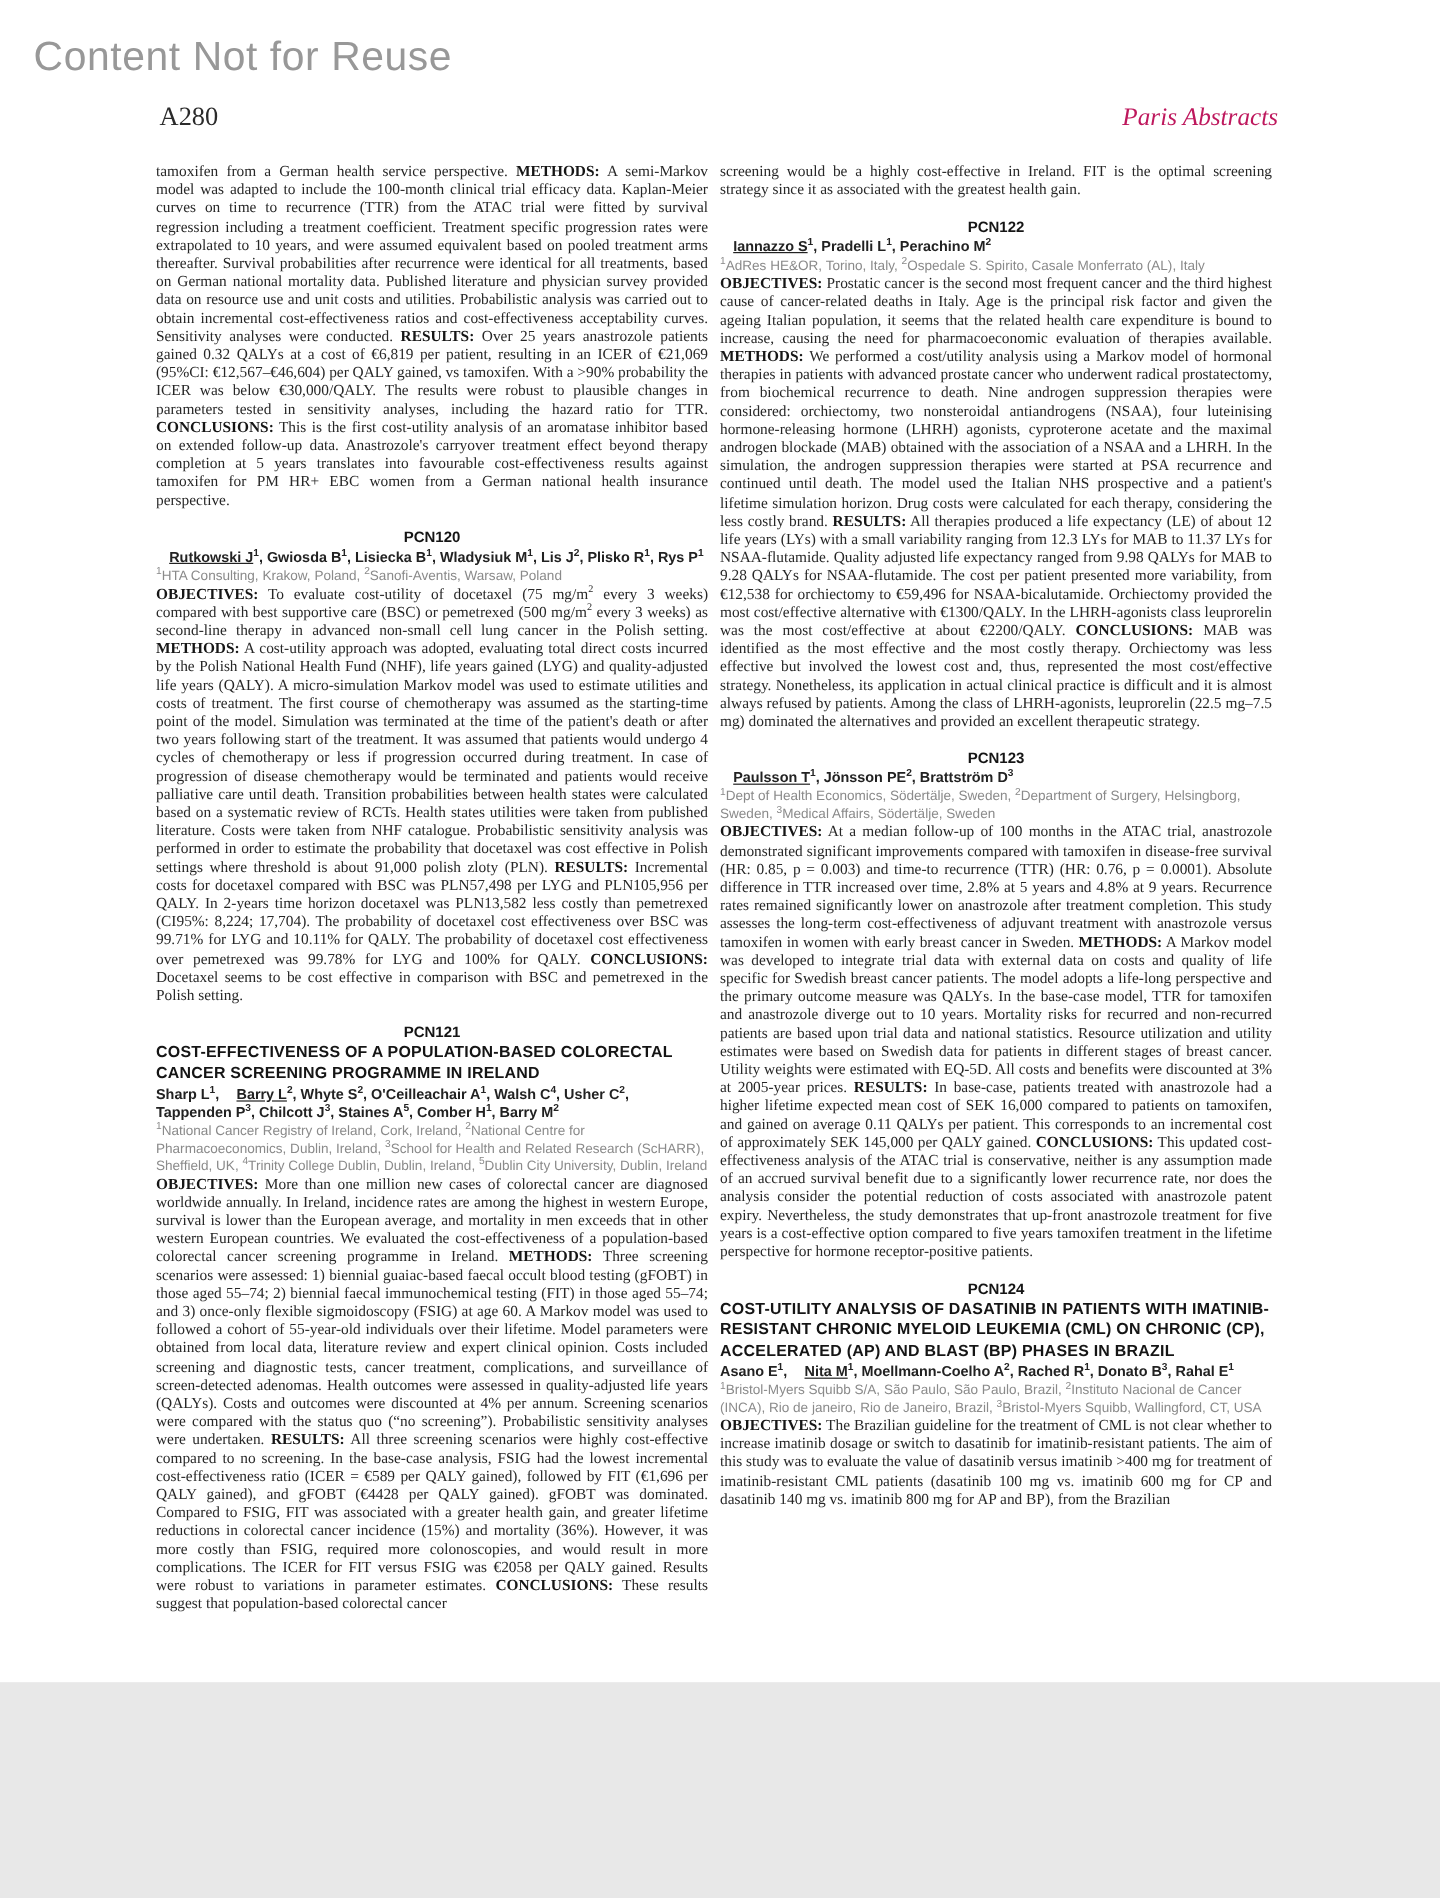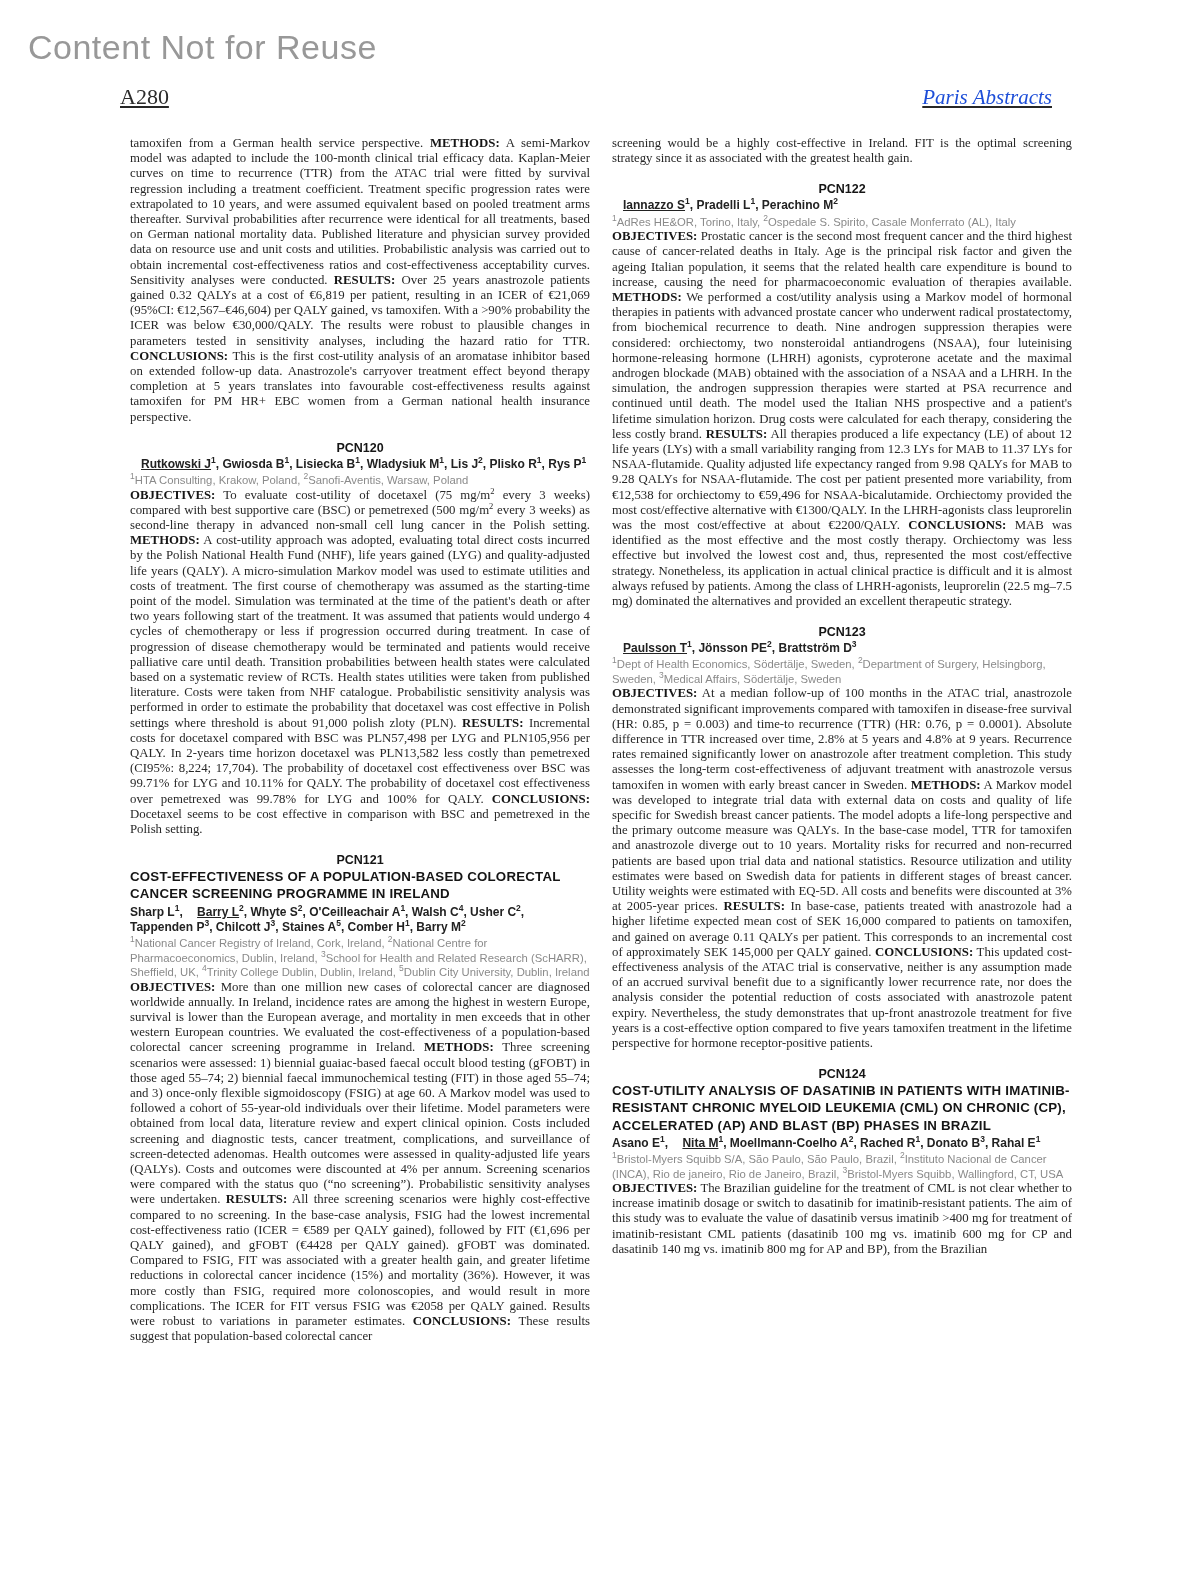--- a/index.html
+++ b/index.html
@@ -1,24 +1,24 @@
 <!DOCTYPE html>
 <html><head>
 <meta charset="utf-8">
 <style>
   html,body{margin:0;padding:0;background:#e8e8e8;}
-  .page{position:relative;width:1200px;height:1582px;background:#ffffff;overflow:hidden;
+  .page{position:relative;width:1200px;height:1402px;background:#ffffff;overflow:hidden;
         font-family:"Liberation Serif", serif;color:#272727;margin:0 auto;}
   .watermark{position:absolute;left:28px;top:28px;font-family:"Liberation Sans",sans-serif;
         font-size:34px;font-weight:400;color:#989898;letter-spacing:0.5px;}
-  .pagehead{position:absolute;top:84px;left:120px;width:932px;display:flex;
-        justify-content:space-between;align-items:baseline;text-decoration:underline;}
+  .pagehead{position:absolute;top:84px;left:133px;width:932px;display:flex;
+        justify-content:space-between;align-items:baseline;}
   .page-number{font-size:22px;color:#2b2b2b;}
-  .running-title{font-size:21px;font-style:italic;color:#1d4ed8;}
-  .columns{position:absolute;top:136px;left:130px;display:flex;gap:22px;}
+  .running-title{font-size:21px;font-style:italic;color:#be185d;}
+  .columns{position:absolute;top:136px;left:130px;display:flex;gap:10px;}
   .col{width:460px;}
   p.body{font-size:12.8px;line-height:15.2px;text-align:justify;margin:0;
         -webkit-hyphens:auto;hyphens:auto;}
   .abstract{margin-top:16px;}
   .abs-id{text-align:center;font-family:"Liberation Sans",sans-serif;font-weight:bold;
         font-size:12.5px;color:#151515;margin:0 0 1px 0;}
   .abs-title{font-family:"Liberation Sans",sans-serif;font-weight:bold;font-size:13.3px;
         line-height:17.2px;color:#151515;letter-spacing:0.2px;margin:0;}
   .abs-authors{font-family:"Liberation Sans",sans-serif;font-weight:bold;font-size:12px;
         line-height:15.2px;color:#222;margin-top:2px;}

